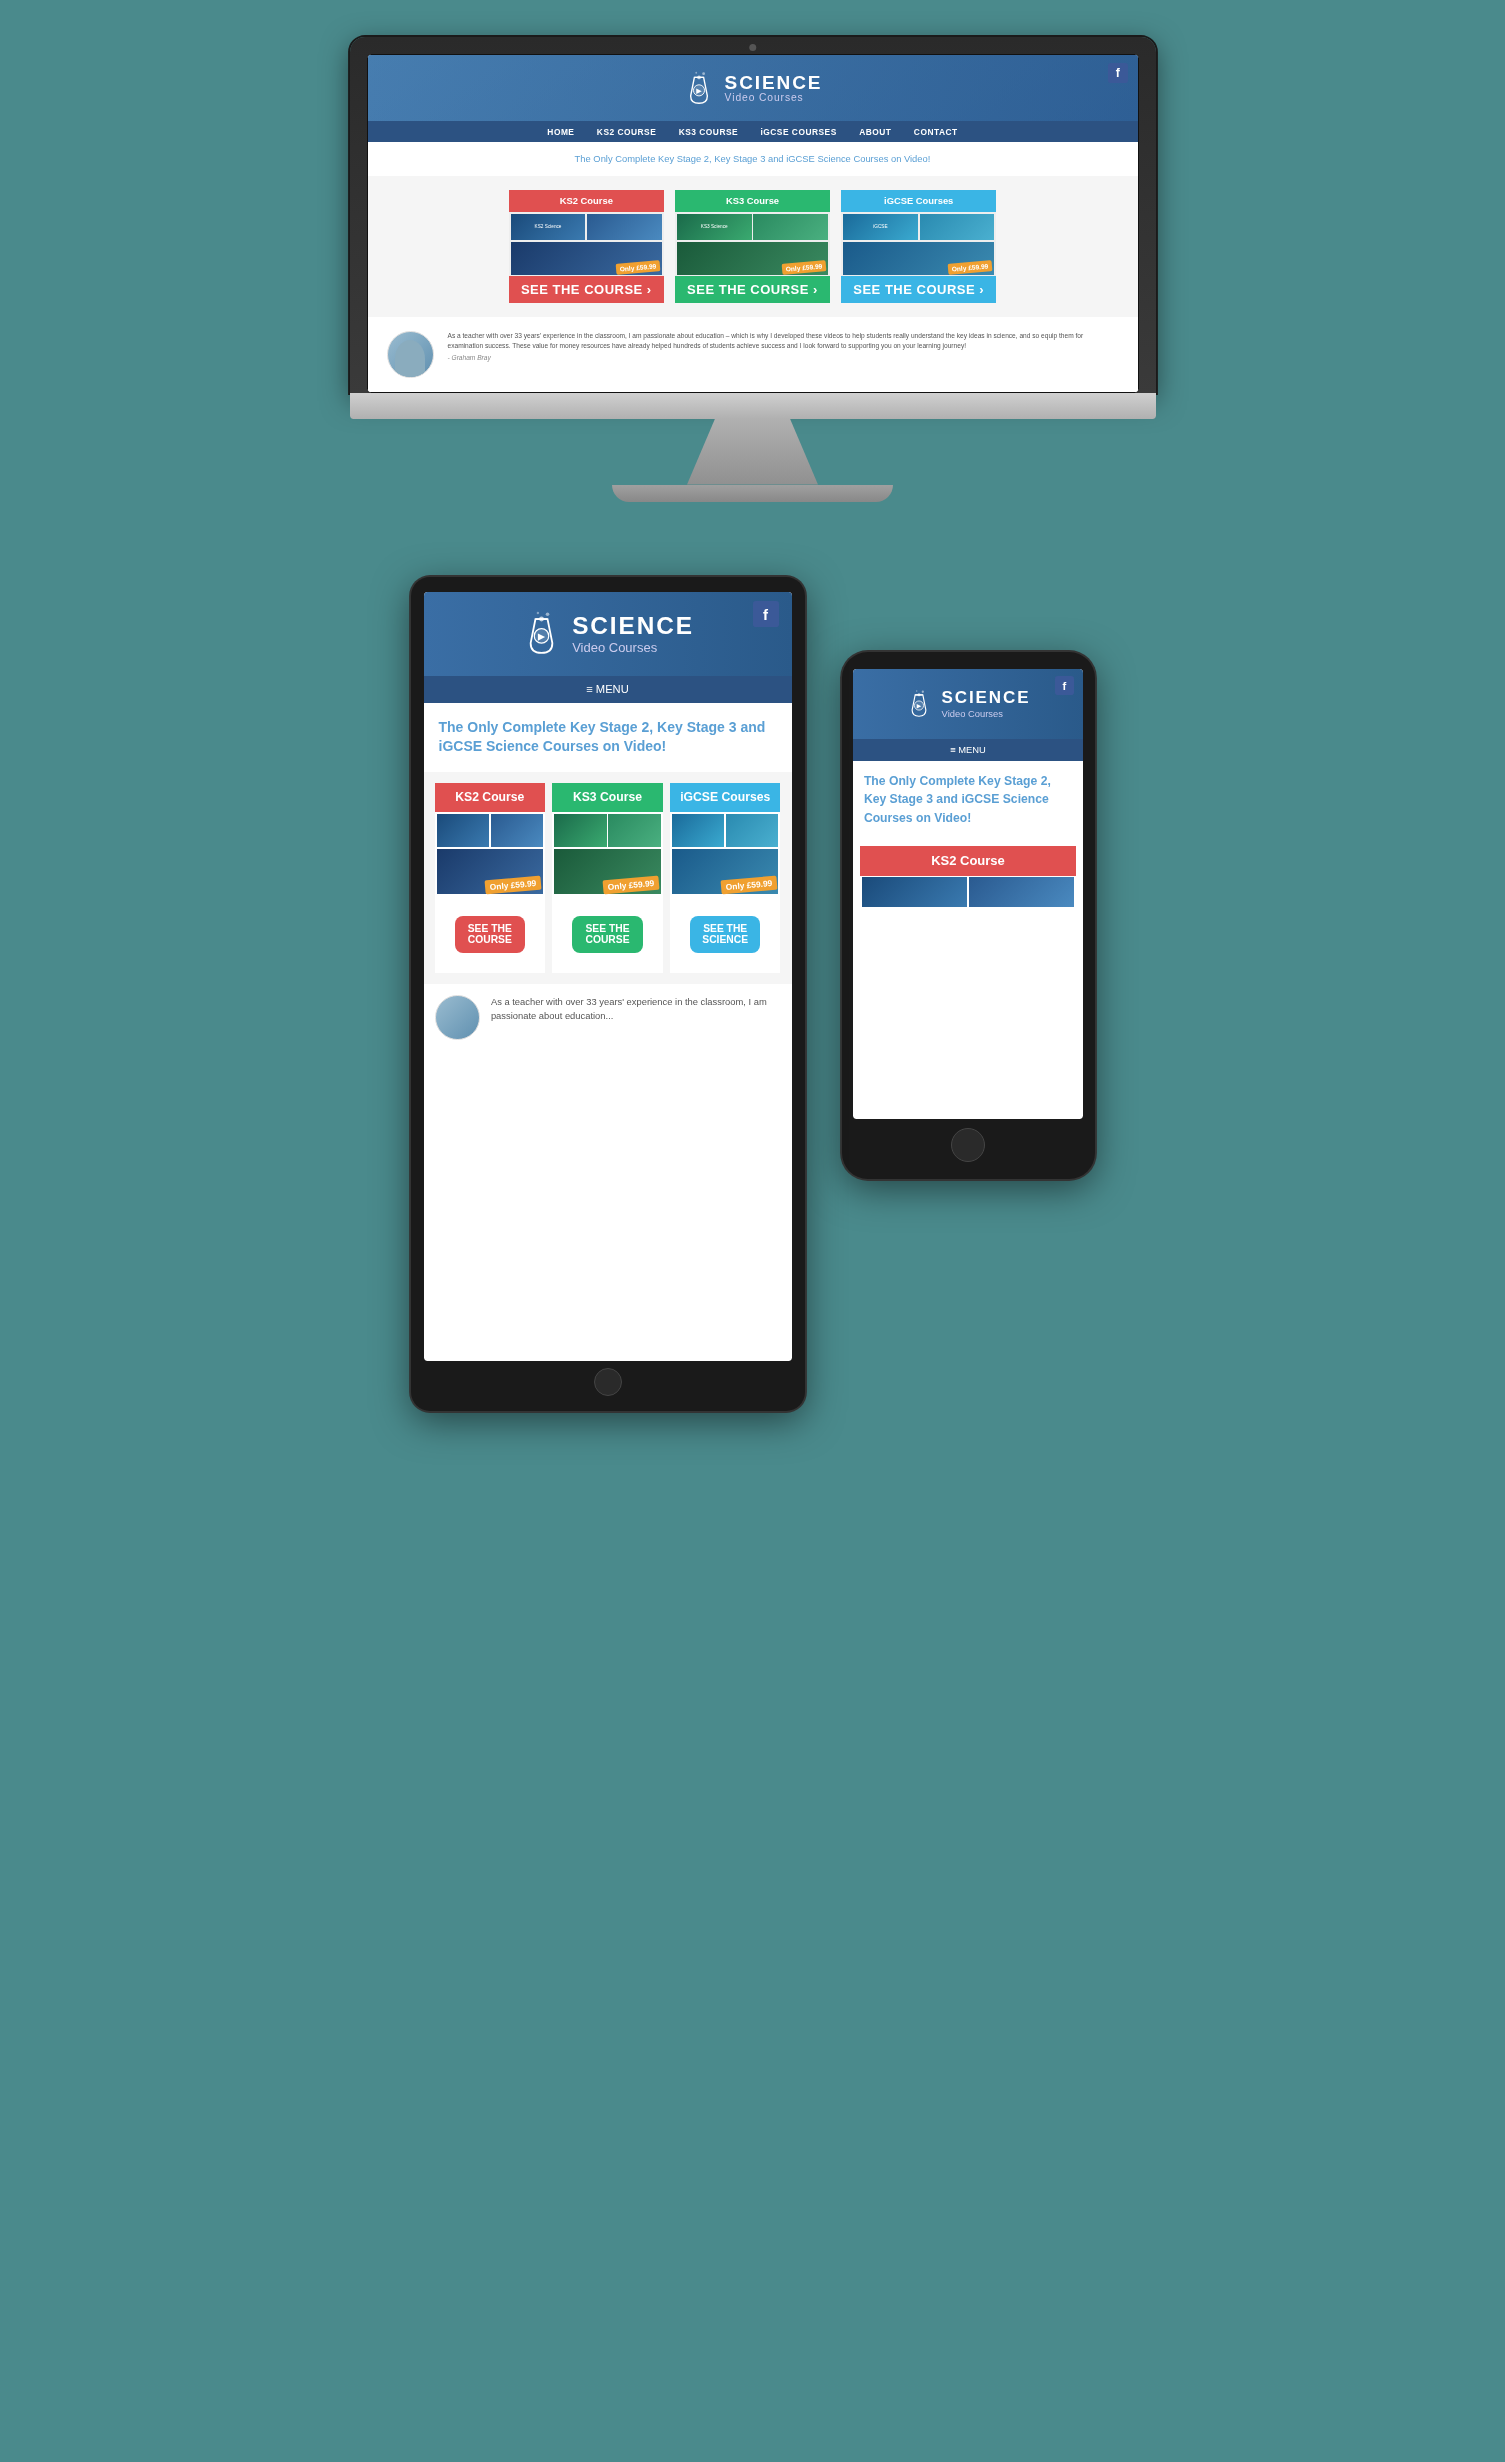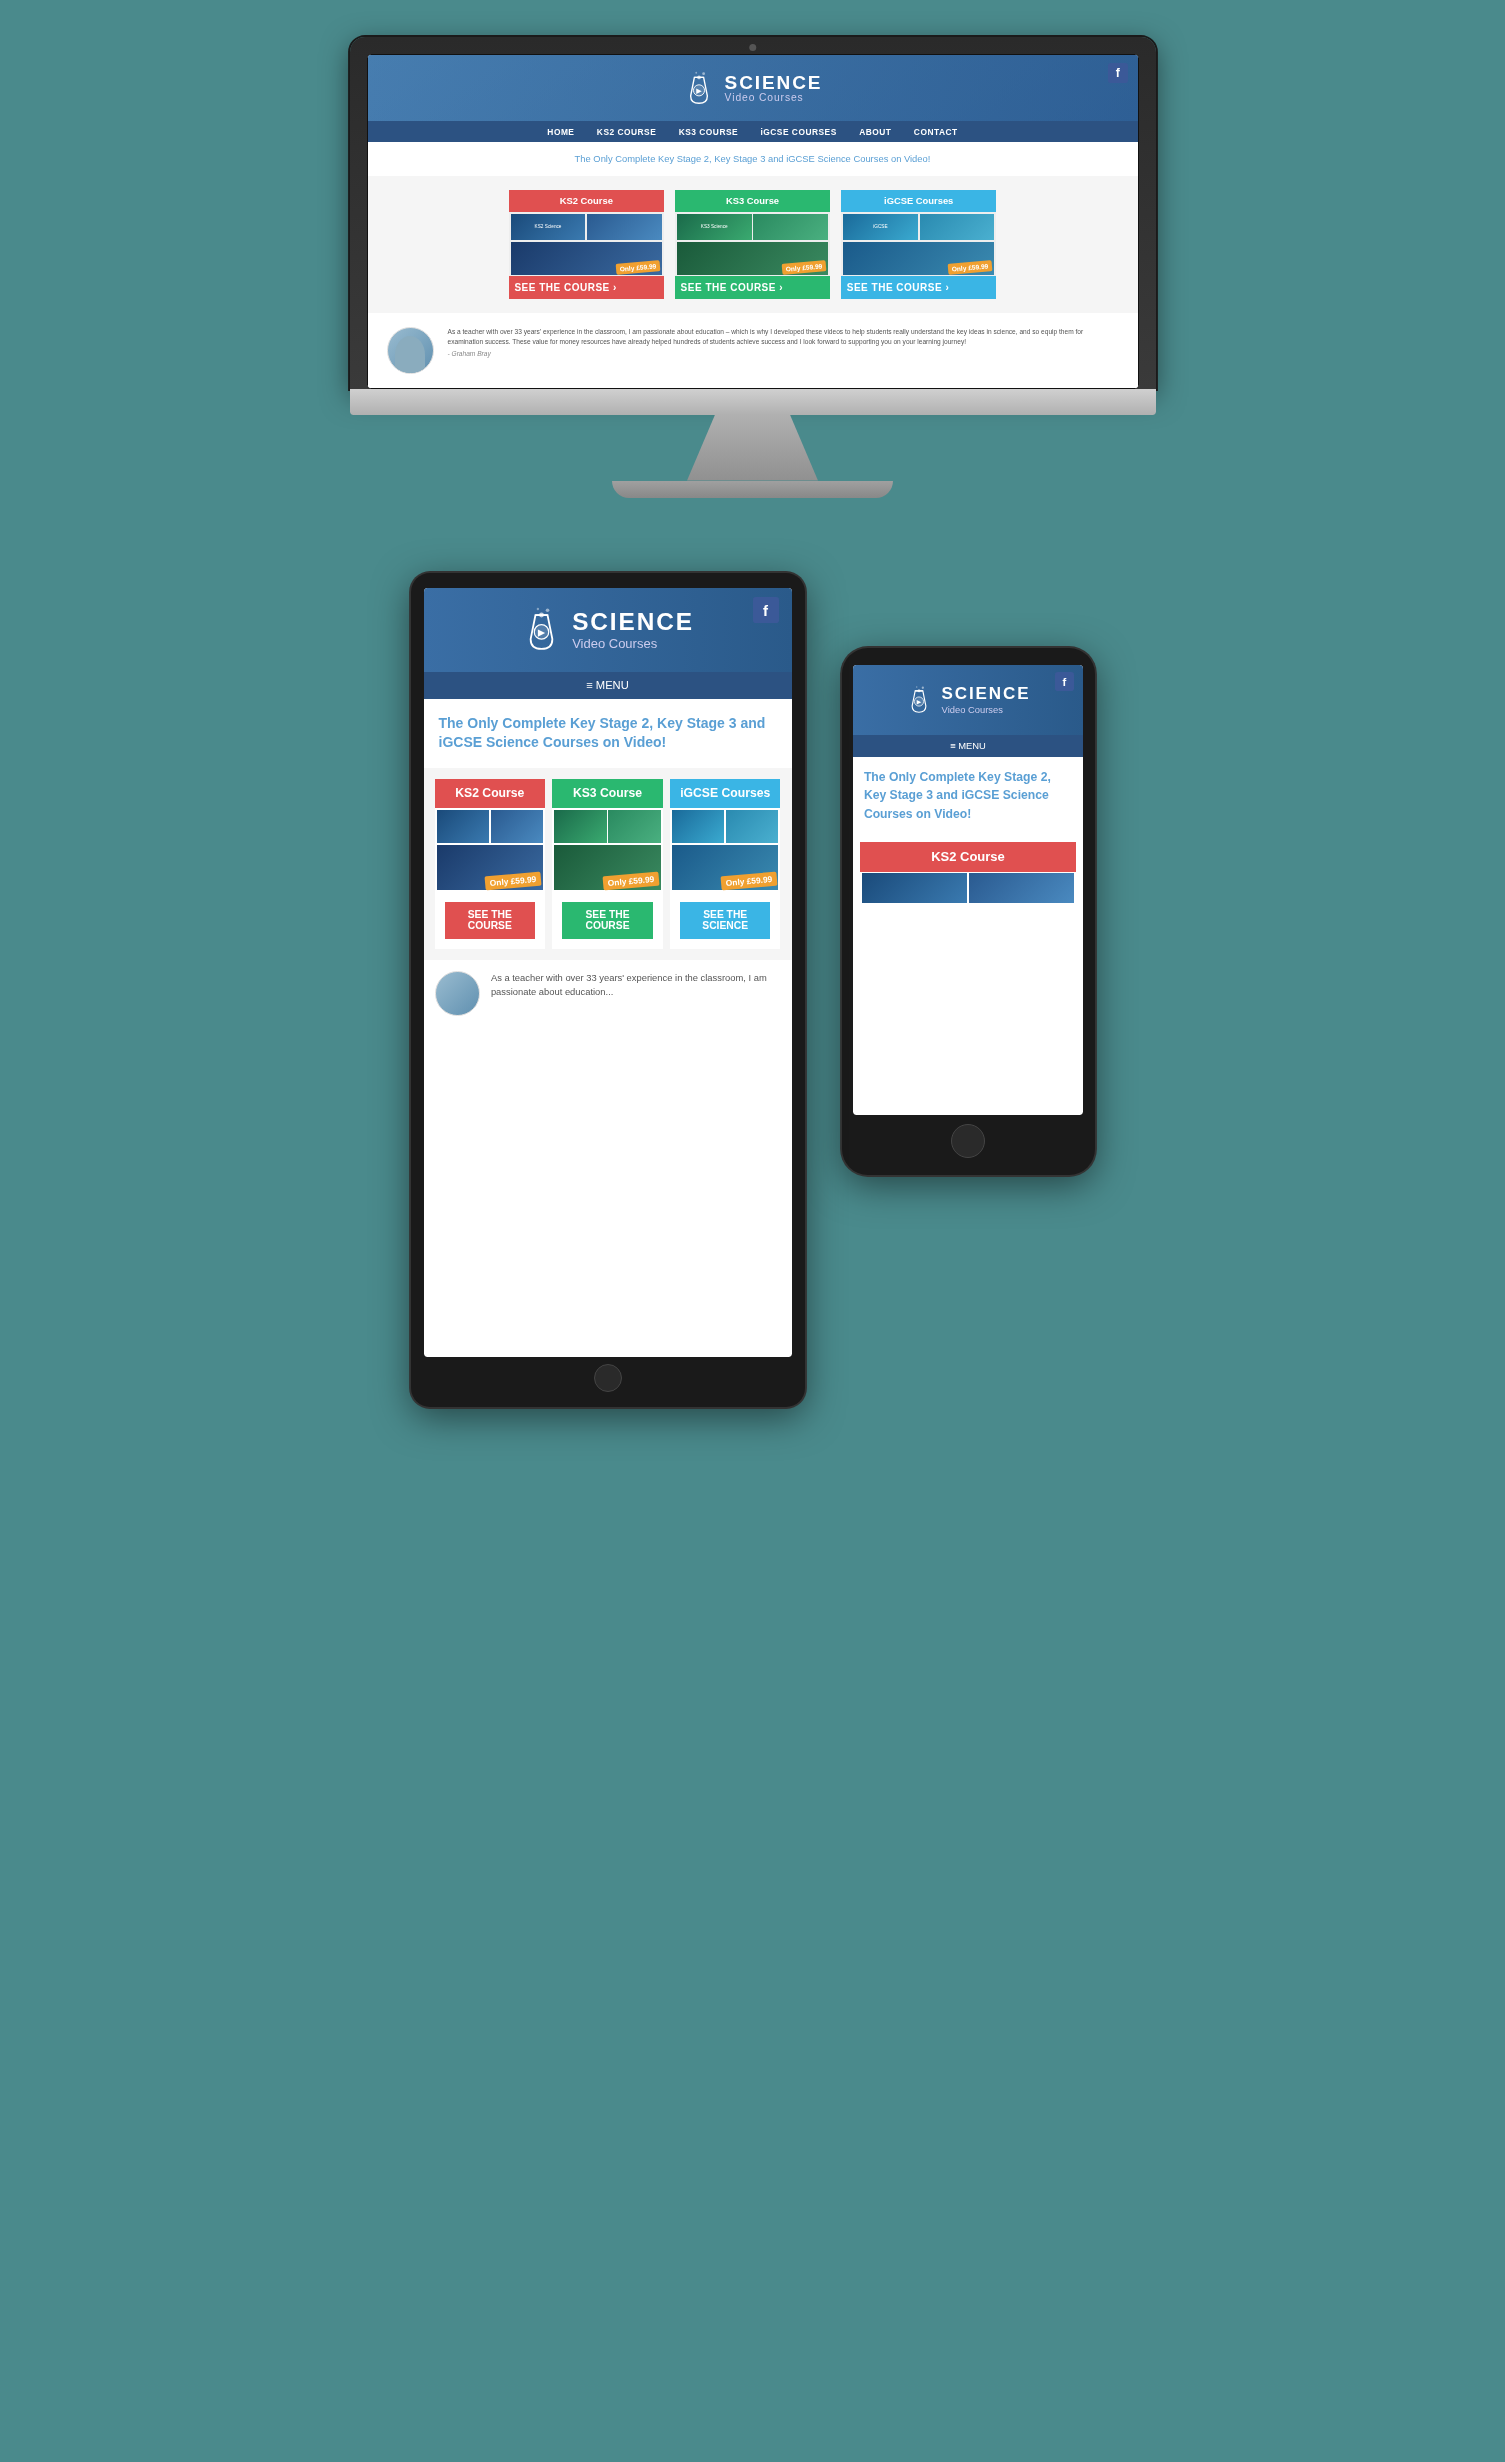--- a/index.html
+++ b/index.html
@@ -178,23 +178,24 @@
       background: #f0a030;
       color: #fff;
       font-size: 6.6px;
       font-weight: bold;
       padding: 1.9px 3.7px;
       border-radius: 1.9px;
       transform: rotate(-5deg);
     }
     .course-btn {
       display: block;
+      text-align: center;
       padding: 5.6px;
       color: #fff;
-      font-size: 10px;
+      font-size: 13px;
       font-weight: bold;
       letter-spacing: 0.5px;
     }
     .course-btn.ks2 { background: #e05050; }
     .course-btn.ks3 { background: #2ab870; }
     .course-btn.igcse { background: #3ab5e5; }
 
     
     .quote-section {
       background: #fff;
@@ -362,21 +363,22 @@
       border-radius: 1.9px;
       transform: rotate(-5deg);
     }
     .tablet-course-btn {
       display: block;
       text-align: center;
       padding: 7.5px 3.7px;
       color: #fff;
       font-size: 10.3px;
       font-weight: bold;
-      margin: 10px;
+      margin: 20px;
+      border-radius: 8px;
     }
     .tablet-course-btn.ks2 { background: #e05050; }
     .tablet-course-btn.ks3 { background: #2ab870; }
     .tablet-course-btn.igcse { background: #3ab5e5; }
     .tablet-quote {
       background: #fff;
       padding: 11.2px;
       display: flex;
       align-items: flex-start;
       gap: 11.2px;

